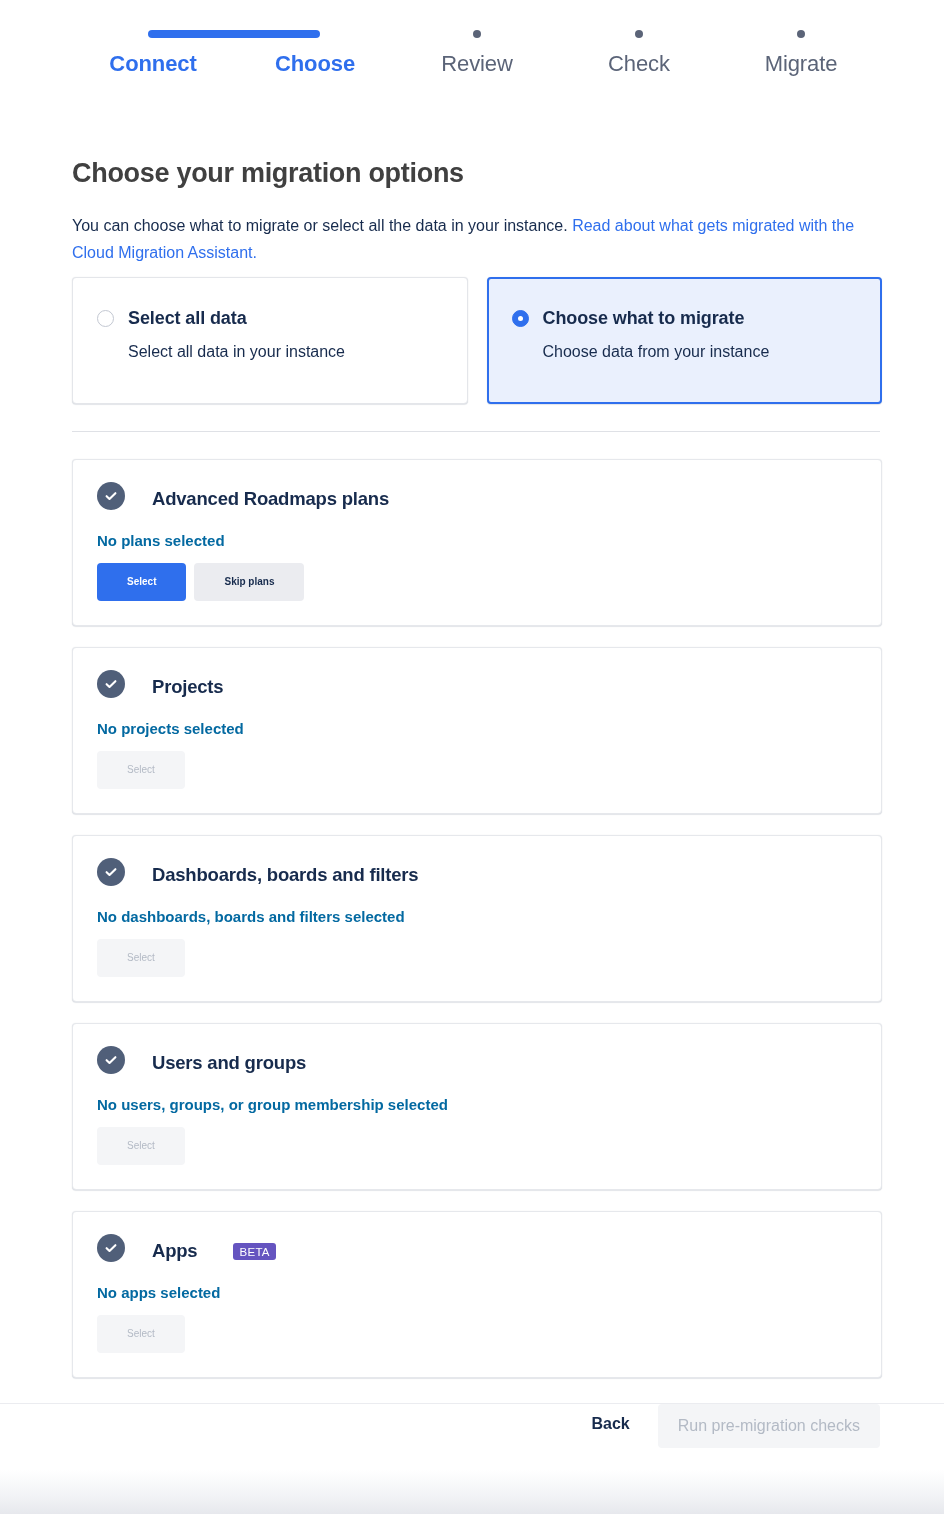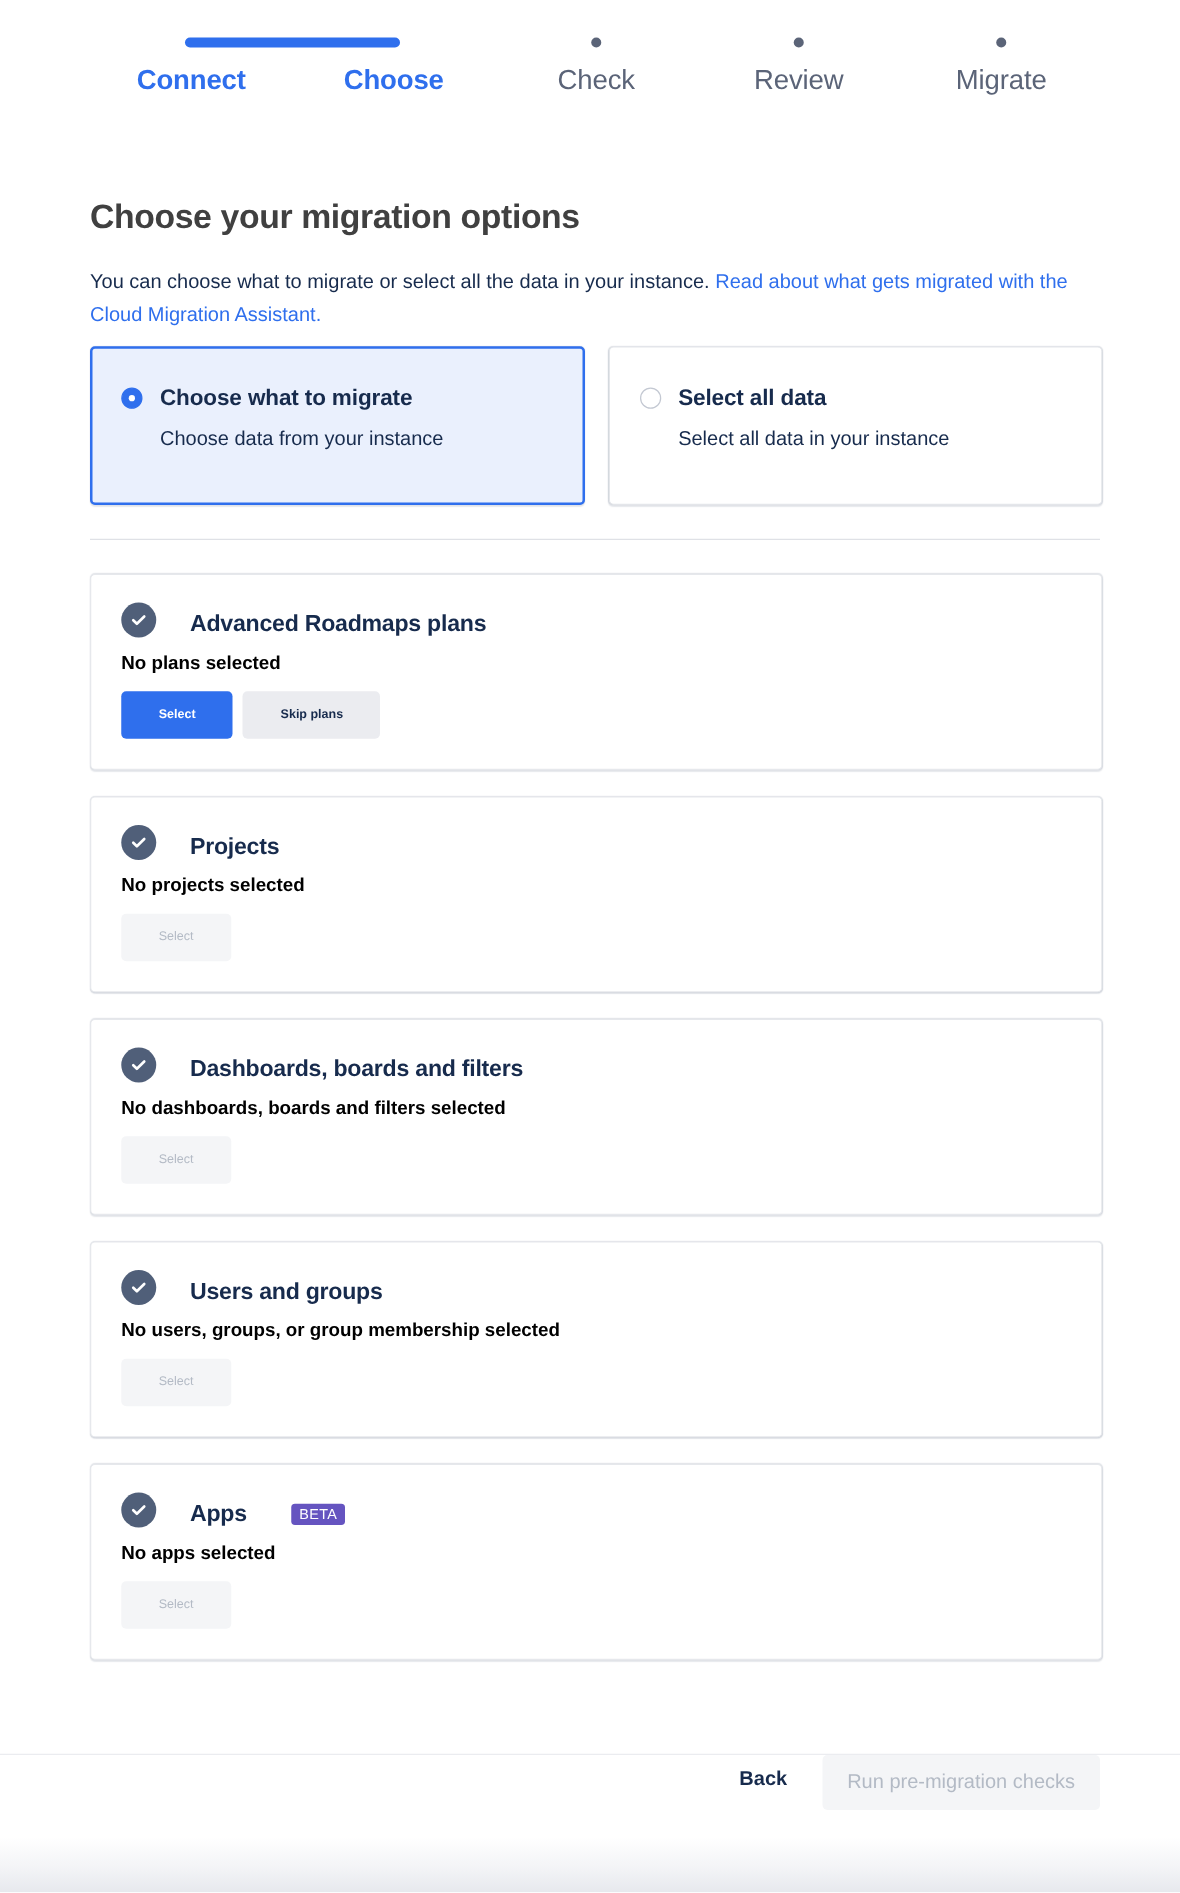--- a/index.html
+++ b/index.html
@@ -218,24 +218,24 @@
     font-size: 11.5px;
     font-weight: 400;
     letter-spacing: 0.3px;
     padding: 3px 6px 2px 6px;
     border-radius: 3px;
     margin-left: 9px;
     position: relative;
     top: -2px;
   }
   .card-status {
-    margin-top: 12px;
+    margin-top: 22px;
     font-size: 15px;
     font-weight: 700;
-    color: #000000;
+    color: #0369a1;
   }
   .card-actions {
     margin-top: 14px;
     display: flex;
     gap: 8px;
   }
   .btn {
     border: none;
     border-radius: 4px;
     font-family: "Liberation Sans", sans-serif;
@@ -329,53 +329,53 @@
       <div class="step-label active">Connect</div>
     </div>
     <div class="step">
       <div class="step-marker"></div>
       <div class="step-label active">Choose</div>
     </div>
     <div class="step">
       <div class="step-marker">
         <span class="step-dot"></span>
       </div>
-      <div class="step-label inactive">Check</div>
+      <div class="step-label inactive">Review</div>
     </div>
     <div class="step">
       <div class="step-marker">
         <span class="step-dot"></span>
       </div>
-      <div class="step-label inactive">Review</div>
+      <div class="step-label inactive">Check</div>
     </div>
     <div class="step">
       <div class="step-marker">
         <span class="step-dot"></span>
       </div>
       <div class="step-label inactive">Migrate</div>
     </div>
   </div>
 
   <h1 class="page-title">Choose your migration options</h1>
   <p class="page-desc"><span>You can choose what to migrate or select all the data in your instance. </span><a href="#">Read about what gets migrated with the Cloud Migration Assistant.</a></p>
 
   <div class="options-row">
+    <div class="option-card">
+      <div class="option-head">
+        <span class="radio"></span>
+        <span class="option-title">Select all data</span>
+      </div>
+      <div class="option-sub">Select all data in your instance</div>
+    </div>
     <div class="option-card selected">
       <div class="option-head">
         <span class="radio checked"></span>
         <span class="option-title">Choose what to migrate</span>
       </div>
       <div class="option-sub">Choose data from your instance</div>
-    </div>
-    <div class="option-card">
-      <div class="option-head">
-        <span class="radio"></span>
-        <span class="option-title">Select all data</span>
-      </div>
-      <div class="option-sub">Select all data in your instance</div>
     </div>
   </div>
 
   <div class="divider"></div>
 
   <div class="cards">
 
     <div class="data-card">
       <div class="card-head">
         <span class="check-icon">

